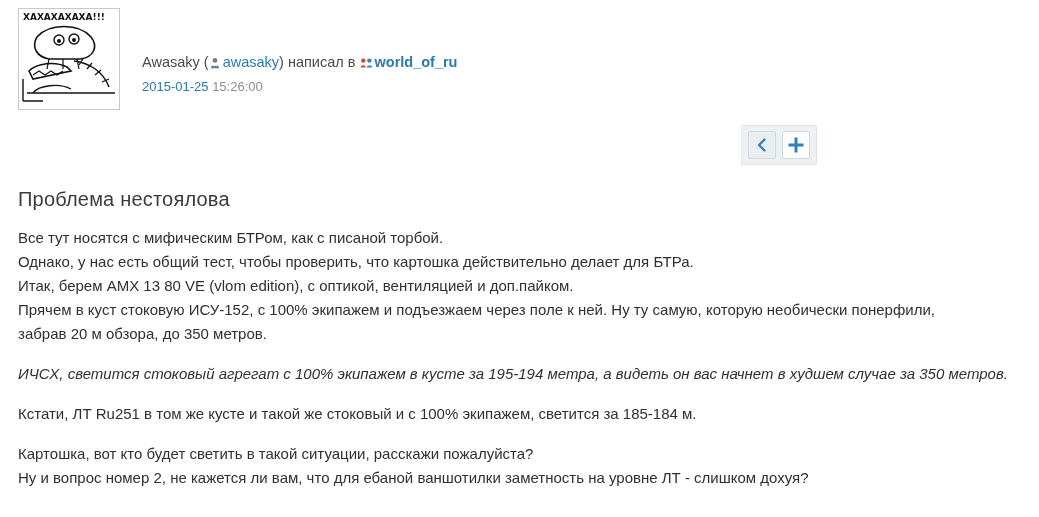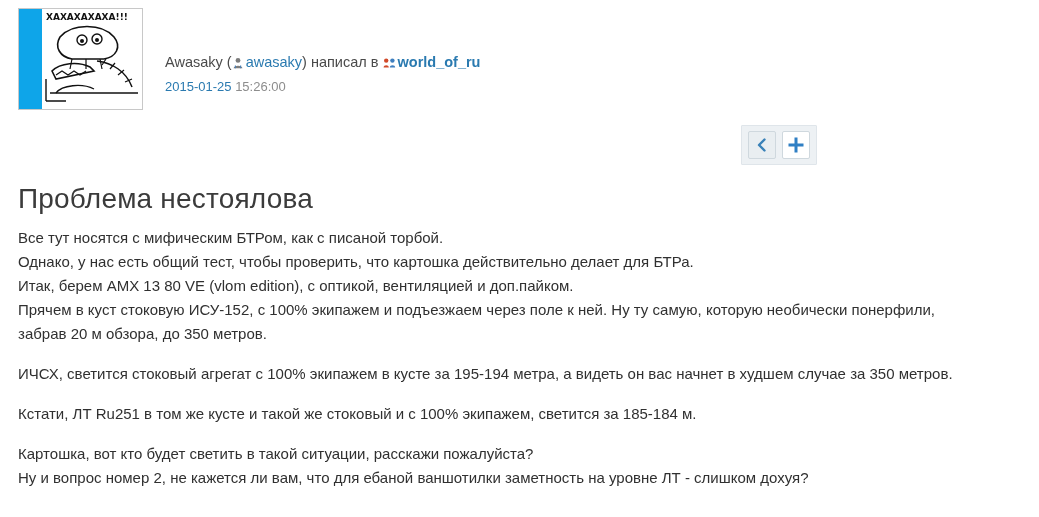--- a/index.html
+++ b/index.html
@@ -23,21 +23,20 @@
     padding: 8px 0 0 18px;
   }
   .userpic {
     width: 100px;
     height: 100px;
     border: 1px solid #c8c8c8;
     background: #0ea5e9;
     flex: 0 0 auto;
     position: relative;
     overflow: hidden;
-    padding-left: 23px;
   }
   .userpic svg { display: block; }
 
   .header-text {
     margin-left: 22px;
     padding-top: 4px;
   }
   .byline {
     font-size: 14.5px;
     color: #4a4a4a;
@@ -99,37 +98,38 @@
     justify-content: center;
     cursor: pointer;
   }
   .nav-btn.prev { background: #e9eef1; }
 
   
   .entry {
     padding: 0 18px;
   }
   .entry-title {
-    font-size: 28px;
+    font-size: 20px;
     font-weight: normal;
     color: #3b3b3b;
     margin: 70px 0 0 0;
     line-height: 38px;
     letter-spacing: 0.2px;
   }
   .entry-body {
     margin-top: 8px;
     font-size: 15px;
     line-height: 24px;
     color: #303030;
   }
   .entry-body p {
     margin: 0 0 16px 0;
   }
   .entry-body p.italic {
+    font-style: italic;
   }
   .entry-body .line {
     display: block;
   }
 </style>
 </head>
 <body>
 
 <div class="post-header">
 

